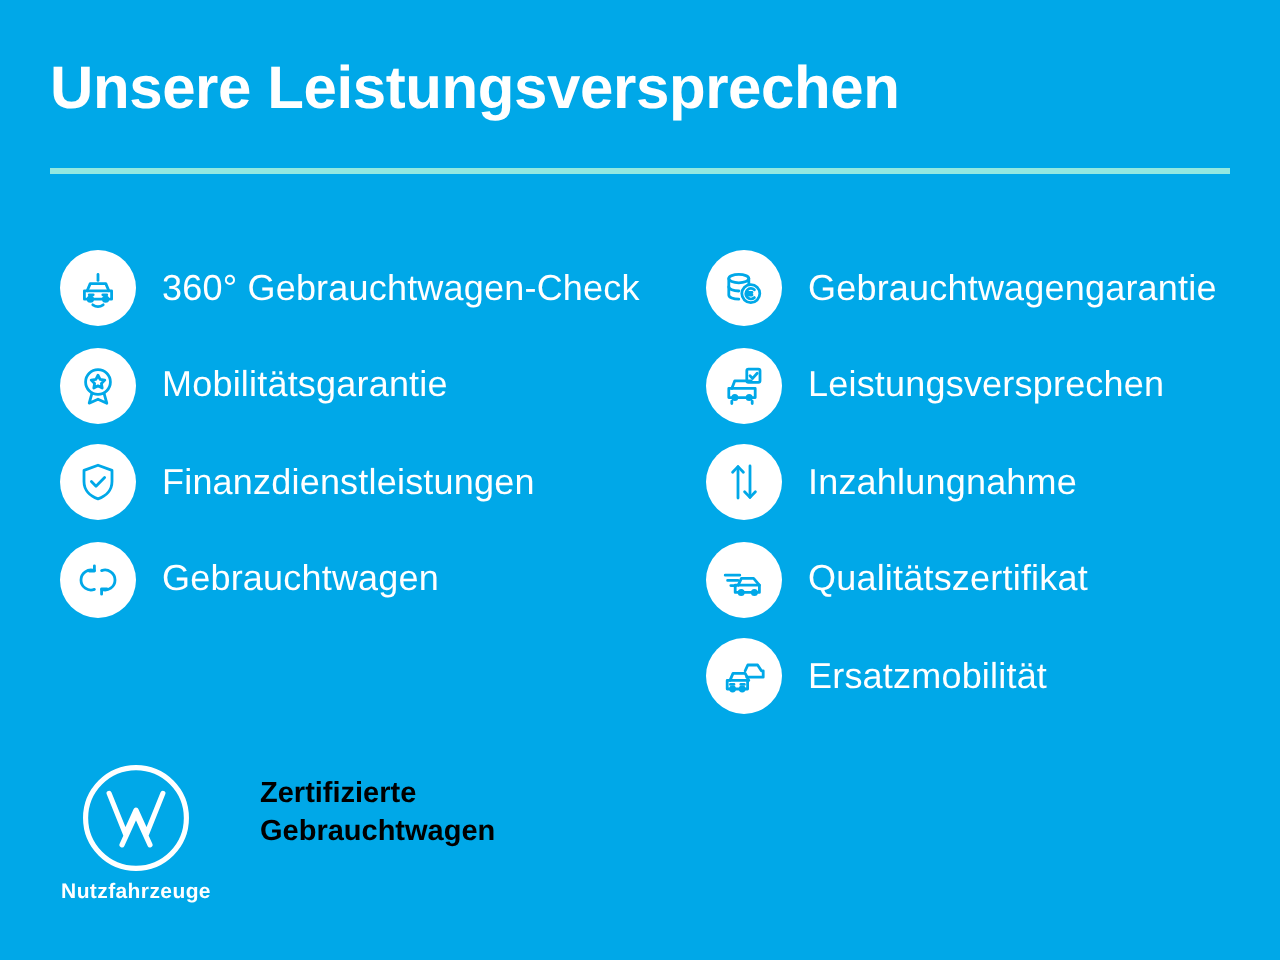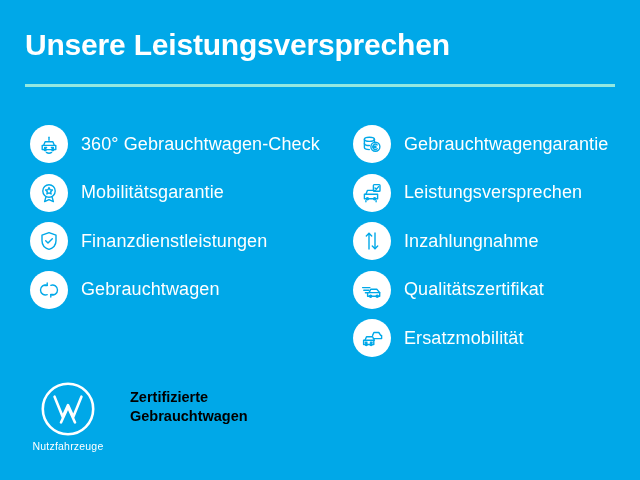--- a/index.html
+++ b/index.html
@@ -100,21 +100,21 @@
     align-items: center;
   }
   .vw-mark {
     width: 56px;
     height: 56px;
   }
   .logo-subline {
     margin-top: 3px;
     color: #ffffff;
     font-size: 10.5px;
-    font-weight: normal;
+    font-weight: bold;
     letter-spacing: 0.2px;
     white-space: nowrap;
   }
   .footer-text {
     margin-left: 24px;
     margin-top: 7px;
     color: #000000;
     font-size: 14.5px;
     font-weight: bold;
     line-height: 1.33;

